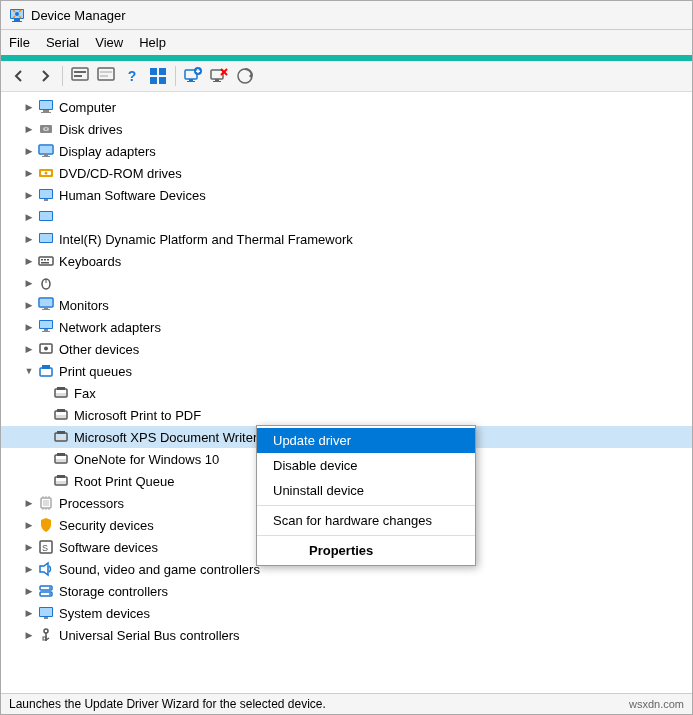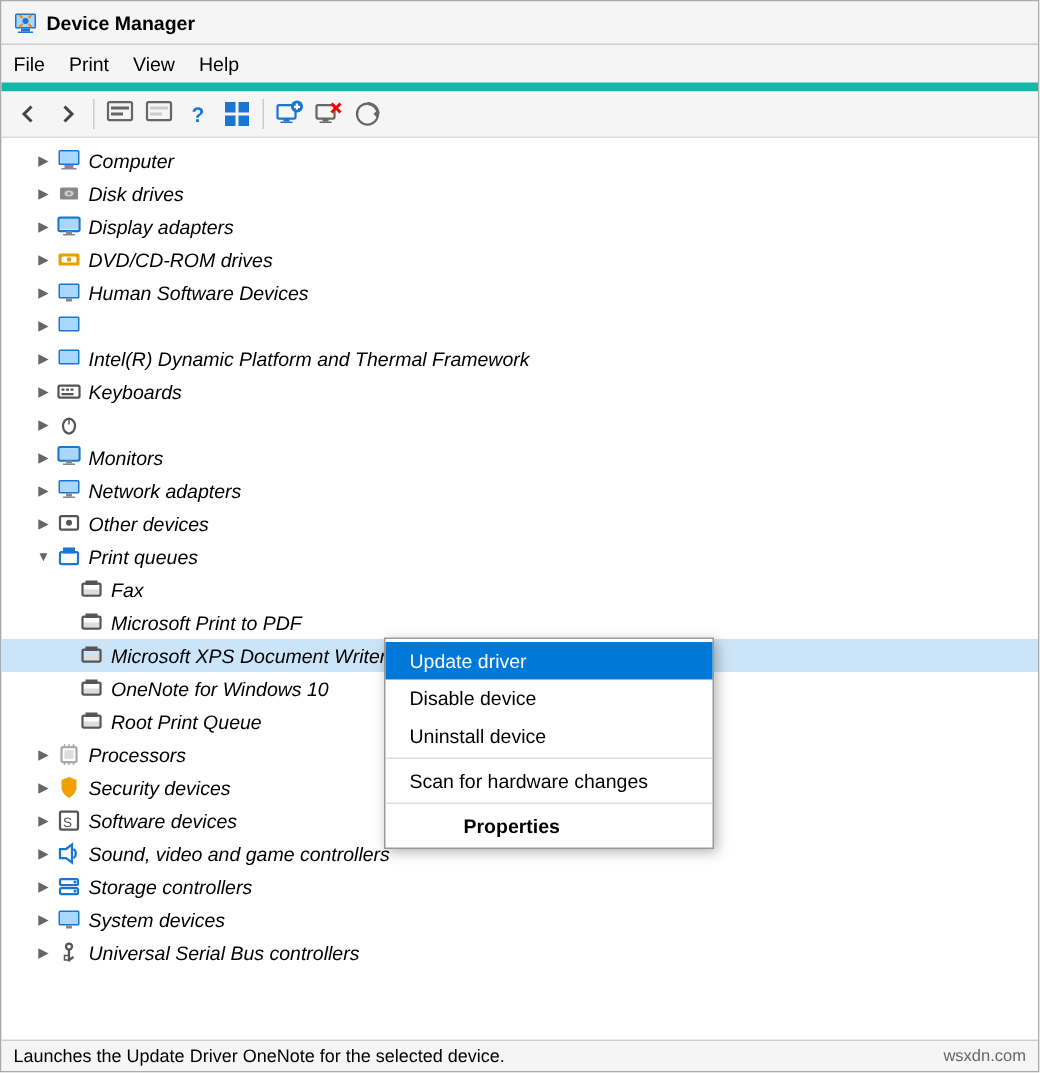--- a/index.html
+++ b/index.html
@@ -26,21 +26,21 @@
       display: flex;
       align-items: center;
       gap: 6px;
     }
     .title-bar-icon {
       width: 16px;
       height: 16px;
     }
     .title-bar-text {
       font-size: 13px;
-      font-weight: bold;
+      font-weight: normal;
       color: #000;
     }
     .menu-bar {
       background: #f5f5f5;
       border-bottom: 6px solid #14b8a6;
       padding: 2px 0;
       display: flex;
       align-items: flex-start;
     }
     .menu-item {
@@ -114,21 +114,20 @@
       width: 18px;
       height: 18px;
       margin-right: 4px;
       flex-shrink: 0;
       display: flex;
       align-items: center;
       justify-content: center;
     }
     .tree-label {
       font-size: 13px;
-      font-style: italic;
     }
     .indent-1 { padding-left: 20px; }
     .indent-2 { padding-left: 35px; }
     
     .context-menu {
       position: absolute;
       top: 333px;
       left: 255px;
       background: #fff;
       border: 1px solid #999;
@@ -188,21 +187,21 @@
         <rect x="2" y="3" width="12" height="8" fill="#a8d8ff"></rect>
         <circle cx="8" cy="7" r="2" fill="#1a76d2"></circle>
         <path d="M6 5 L4 3 M10 5 L12 3 M6 9 L4 11 M10 9 L12 11" stroke="#f80" stroke-width="1.5"></path>
       </svg>
     </span>
     <span class="title-bar-text">Device Manager</span>
   </div>
 
   <div class="menu-bar">
     <span class="menu-item">File</span>
-    <span class="menu-item">Print</span>
+    <span class="menu-item">Serial</span>
     <span class="menu-item">View</span>
     <span class="menu-item">Help</span>
   </div>
 
   <div class="toolbar">
     <div class="toolbar-btn">
       <svg width="16" height="16" viewBox="0 0 16 16">
           <path d="M10 3 L5 8 L10 13" stroke="#444" stroke-width="2" fill="none"></path>
         </svg>
     </div>
@@ -577,16 +576,16 @@
       <div class="ctx-item">Disable device</div>
       <div class="ctx-item">Uninstall device</div>
       <hr class="ctx-sep">
       <div class="ctx-item">Scan for hardware changes</div>
       <hr class="ctx-sep">
       <div class="ctx-item bold">Properties</div>
     </div>
   </div>
 
   <div class="status-bar">
-    <span class="status-text">Launches the Update Driver OneNote for the selected device.</span>
+    <span class="status-text">Launches the Update Driver Wizard for the selected device.</span>
     <span class="watermark">wsxdn.com</span>
   </div>
 </div>
 
 </body></html>

